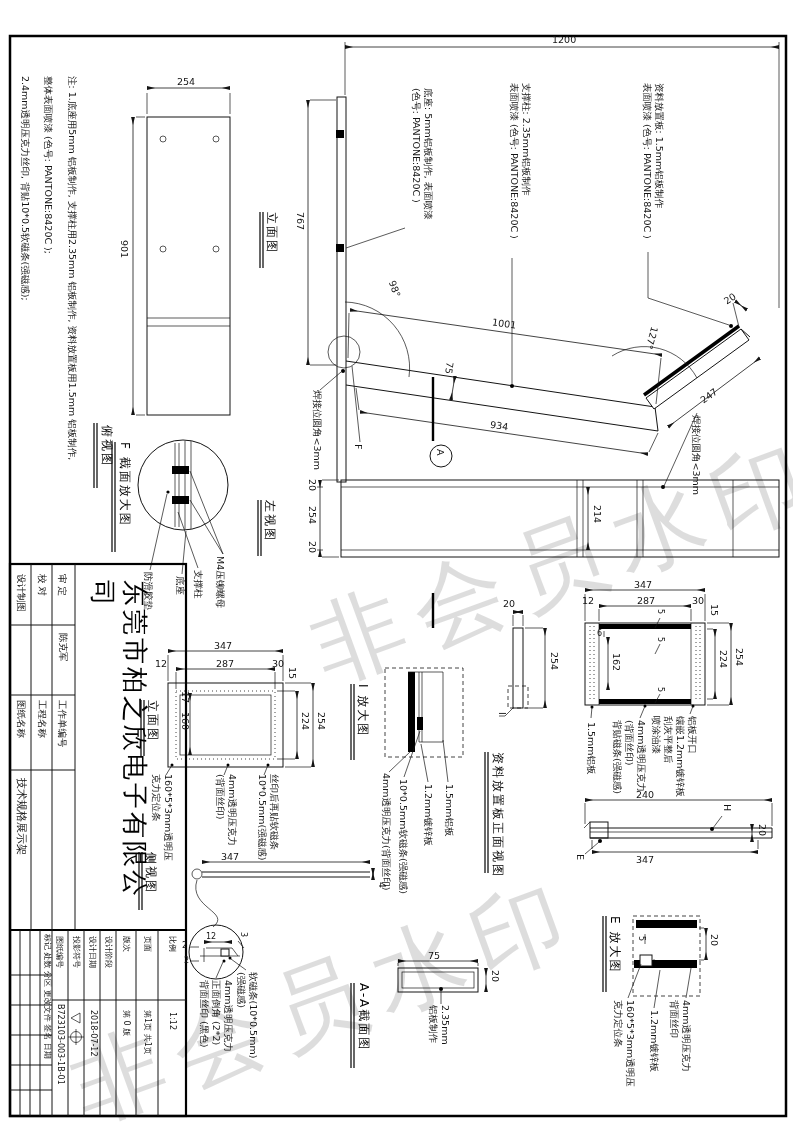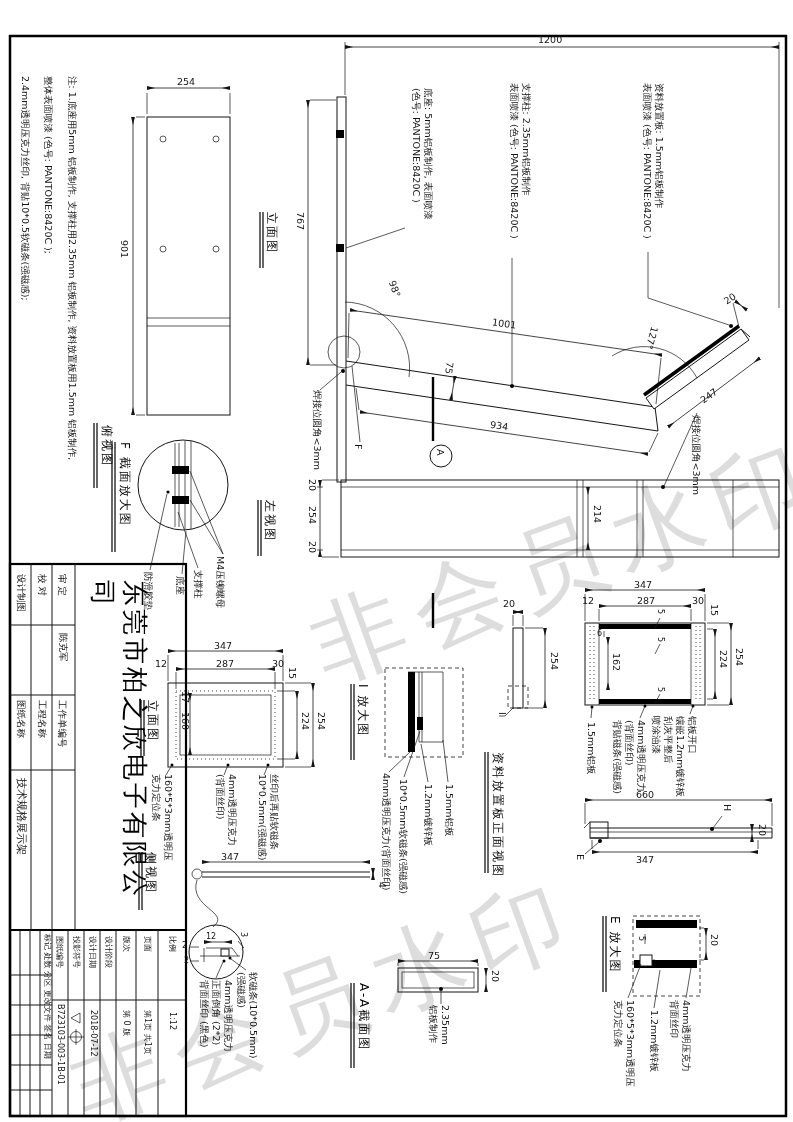--- a/index.html
+++ b/index.html
@@ -359,21 +359,21 @@
 表面喷漆 (色号: PANTONE:8420C )</div>
 <div class="vt" style="left:633px;top:83px;width:32px">资料放置板: 1.5mm铝板制作
 表面喷漆 (色号: PANTONE:8420C )</div>
 <div class="vt" style="left:311px;top:390px">焊接位圆角&lt;3mm</div>
 <div class="vt" style="left:690px;top:415px">焊接位圆角&lt;3mm</div>
 
 <span class="t" style="left:177px;top:76px">254</span>
 <span class="vt" style="left:118px;top:240px">901</span>
 <span class="vt ttl" style="left:99px;top:425px">俯视图</span>
 
-<span class="t" style="left:538px;top:34px">1200</span>
+<span class="t" style="left:552px;top:34px">1200</span>
 <span class="vt" style="left:294px;top:212px">767</span>
 <span class="t" style="left:492px;top:318px;transform:rotate(8deg)">1001</span>
 <span class="t" style="left:490px;top:420px;transform:rotate(8deg)">934</span>
 <span class="t" style="left:443px;top:362px;transform:rotate(98deg)">75</span>
 <span class="t" style="left:386px;top:283px;transform:rotate(70deg)">98°</span>
 <span class="t" style="left:640px;top:332px;transform:rotate(105deg)">127°</span>
 <span class="t" style="left:724px;top:293px;transform:rotate(-34deg)">20</span>
 <span class="t" style="left:700px;top:390px;transform:rotate(-36deg)">247</span>
 <span class="vt" style="left:352px;top:444px">F</span>
 <span class="vt" style="left:434px;top:449px">A</span>
@@ -432,21 +432,21 @@
 <span class="vt sm" style="left:655px;top:687px">5</span>
 <div class="vt" style="left:650px;top:716px;width:48px">铝板开口
 镶嵌1.2mm镀锌板
 刮灰平整后
 喷涂油漆</div>
 <div class="vt" style="left:603px;top:720px;width:44px">4mm透明压克力
 (背面丝印)
 背贴磁条(强磁感)</div>
 <span class="vt" style="left:585px;top:722px">1.5mm铝板</span>
 
-<span class="t" style="left:636px;top:789px">660</span>
+<span class="t" style="left:636px;top:789px">240</span>
 <span class="t" style="left:636px;top:854px">347</span>
 <span class="vt" style="left:756px;top:824px">20</span>
 <span class="vt" style="left:721px;top:804px">H</span>
 <span class="vt" style="left:574px;top:854px">E</span>
 
 <span class="vt ttl" style="left:607px;top:916px">E 放大图</span>
 <span class="vt" style="left:708px;top:934px">20</span>
 <span class="vt sm" style="left:636px;top:936px">5</span>
 <div class="vt" style="left:662px;top:1000px;width:30px">4mm透明压克力
 背面丝印</div>

